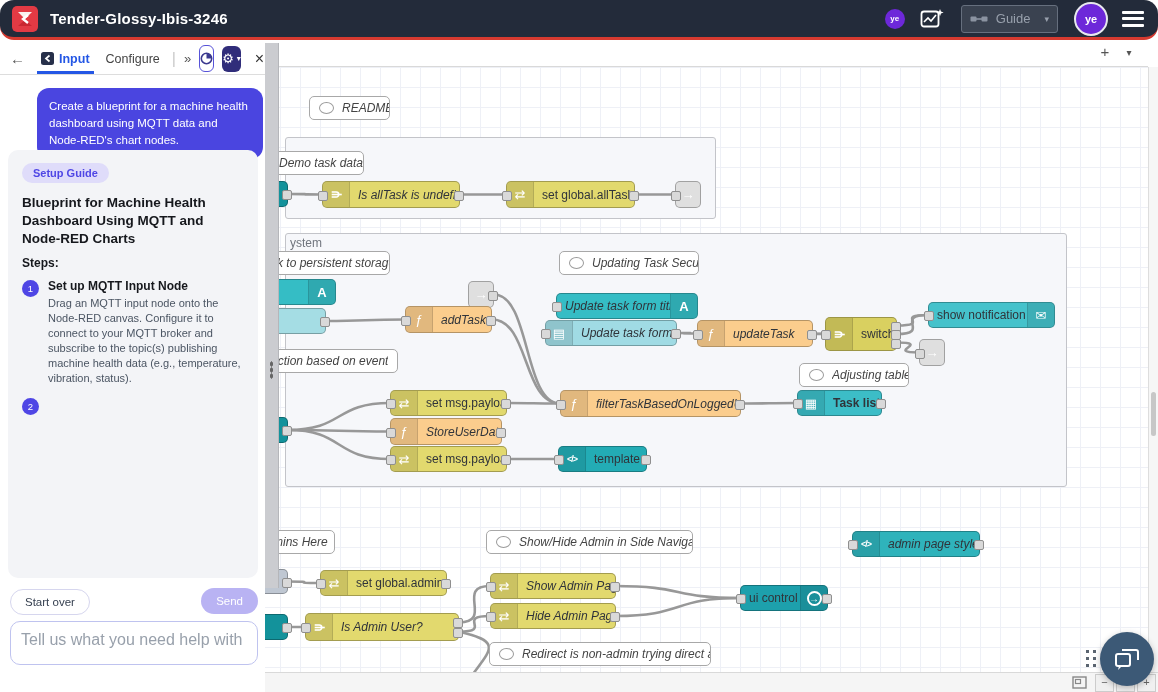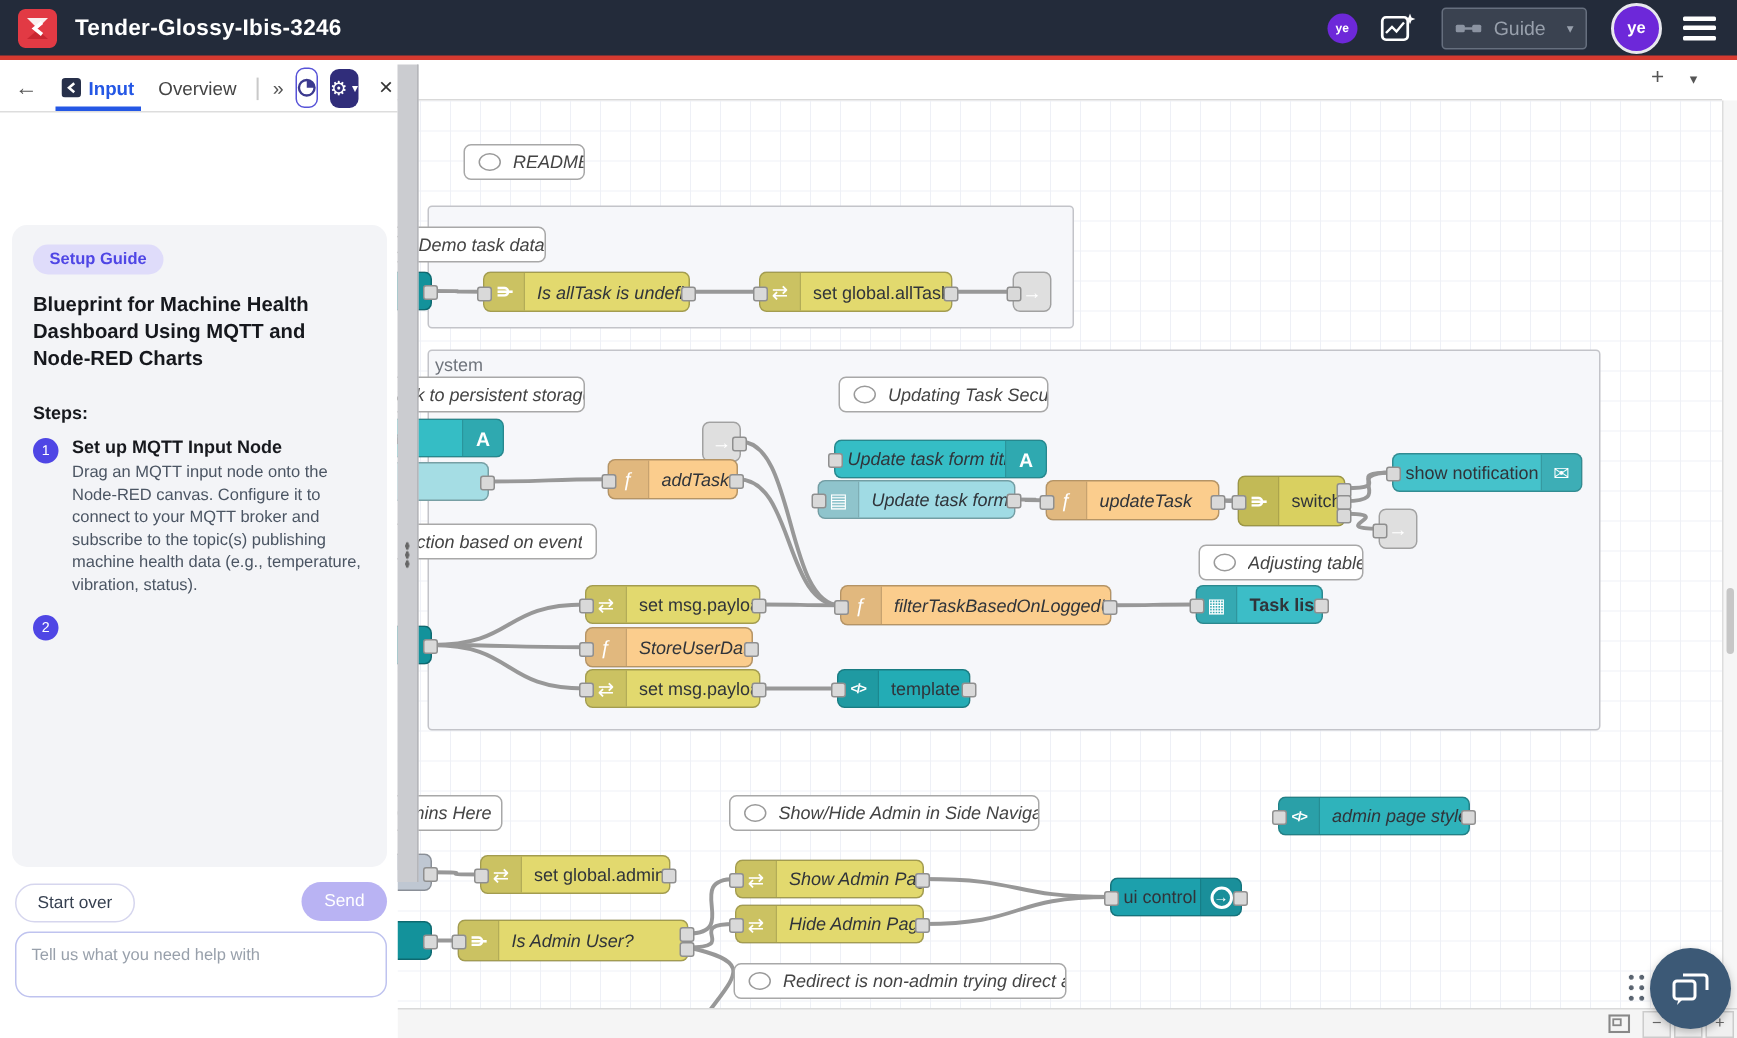--- a/index.html
+++ b/index.html
@@ -1,19 +1,19 @@
 <!DOCTYPE html>
 <html><head>
 <meta charset="utf-8">
 <style>
   html,body{margin:0;padding:0;width:1158px;height:692px;overflow:hidden;
     font-family:"Liberation Sans",sans-serif;background:#fff;position:relative;}
   
   #topbar{position:absolute;left:0;top:0;width:1158px;height:40px;background:#232b3a;
-    border-bottom:3px solid #d63a30;display:flex;align-items:center;z-index:100;box-sizing:border-box;}
+    border-bottom:3px solid #d63a30;display:flex;align-items:center;z-index:100;box-sizing:border-box;border-radius:14px;}
   .logo-box{width:26px;height:26px;margin-left:12px;border-radius:4px;flex:0 0 auto;}
   #topbar .title{color:#fff;font-weight:bold;font-size:15px;margin-left:12px;letter-spacing:.2px;}
   #topbar .spacer{flex:1;}
   .avatar{border-radius:50%;background:#6d28d9;color:#fff;display:flex;align-items:center;justify-content:center;font-weight:bold;}
   .avatar.small{width:20px;height:20px;font-size:8px;margin-right:14px;}
   .avatar.big{width:30px;height:30px;font-size:11px;border:2px solid #e8e8ee;margin:0 14px 0 16px;}
   .hdr-iconbtn{width:26px;height:26px;margin-right:16px;display:flex;align-items:center;justify-content:center;}
   .deploy-btn{height:26px;background:#3a4250;border:1px solid #666f7e;border-radius:3px;display:flex;align-items:center;
     padding:0 8px;color:#98a0ac;font-size:13px;gap:8px;}
   .deploy-btn .caret{font-size:9px;margin-left:6px;}
@@ -71,35 +71,35 @@
   #panelhead .more{color:#555;font-size:13px;}
   .pie-btn{width:27px;height:25px;border:1.6px solid #5753d8;border-radius:6px;display:flex;align-items:center;justify-content:center;}
   .gear-btn{width:43px;height:26px;background:#302d7a;border-radius:6px;color:#fff;display:flex;align-items:center;justify-content:center;font-size:13px;gap:3px;}
   .gear-btn .caret{font-size:8px;}
   #panelhead .close{margin-left:auto;color:#333;font-size:16px;padding:0 6px;}
   #userbubble{position:absolute;left:37px;top:45px;width:226px;background:#4a45e0;color:#fff;border-radius:12px;
     padding:10px 12px;font-size:11.5px;line-height:17px;box-sizing:border-box;}
   #guidecard{position:absolute;left:8px;top:107px;width:250px;height:428px;background:#f3f4f7;border-radius:10px;
     overflow:hidden;box-sizing:border-box;padding:13px 14px;}
   .badge{display:inline-block;background:#dfdcfa;color:#4f46e5;font-size:11px;font-weight:bold;padding:4px 11px;border-radius:999px;}
-  #guidecard h2{font-size:13.5px;line-height:18px;color:#16181d;margin:11px 0 20px 0;}
+  #guidecard h2{font-size:13.5px;line-height:18px;color:#16181d;margin:11px 0 8px 0;}
   #guidecard .intro{font-size:11.5px;line-height:17px;color:#374151;margin:0 0 10px 0;}
   #guidecard .stepslbl{font-size:12px;font-weight:bold;color:#16181d;margin:0 0 9px 0;}
   .step{display:flex;gap:9px;margin-bottom:11px;}
   .stepnum{flex:0 0 auto;width:17px;height:17px;border-radius:50%;background:#4f46e5;color:#fff;font-size:9.5px;
     display:flex;align-items:center;justify-content:center;margin-top:1px;}
   .step h3{font-size:12px;color:#16181d;margin:0 0 3px 0;}
   .step p{font-size:11px;line-height:15px;color:#4b5563;margin:0;}
   #panelfoot{position:absolute;left:0;bottom:0;width:265px;height:112px;background:#fff;}
   .startover{position:absolute;left:10px;top:9px;border:1px solid #d6d6ee;border-radius:999px;background:#fff;
     font-size:11.5px;color:#374151;padding:6px 14px;}
   .sendbtn{position:absolute;right:7px;top:8px;border:none;border-radius:999px;background:#b9b3f3;color:#fff;
     font-size:11.5px;padding:7px 15px;}
   .askbox{position:absolute;left:10px;top:41px;width:248px;height:44px;border:1px solid #bfc3ef;border-radius:10px;
-    box-sizing:border-box;font-family:"Liberation Sans",sans-serif;font-size:11px;color:#333;padding:9px 10px;resize:none;outline:none;}
+    box-sizing:border-box;font-family:"Liberation Sans",sans-serif;font-size:16px;color:#333;padding:9px 10px;resize:none;outline:none;}
   .askbox::placeholder{color:#98a0ab;}
 </style>
 </head>
 <body>
 
 <div id="canvas">
   <div id="grid"></div>
   <div id="flowtabbar">
     <div class="tab-ctl" style="right:32px;">+</div>
     <div class="tab-ctl" style="right:8px;font-size:10px;top:7px;">▾</div>
@@ -441,37 +441,38 @@
   <div id="panelhead">
     <span class="back">←</span>
     <span class="ptab active">
       <svg width="13" height="13" viewBox="0 0 26 26">
         <rect width="26" height="26" rx="5" fill="#27304a"></rect>
         <path d="M17 7 l-7 6 7 6" stroke="#fff" stroke-width="3.4" fill="none"></path>
       </svg>
       <span>Input</span>
     </span>
     <span class="ptab">
-      <span>Overview</span>
+      <span>Configure</span>
     </span>
     <span class="ptab-sep">|</span>
     <span class="more">»</span>
     <span class="pie-btn">
       <svg width="13" height="13" viewBox="0 0 14 14">
         <circle cx="7" cy="7" r="5.6" fill="none" stroke="#3c3a8f" stroke-width="1.7"></circle>
         <path d="M7 7 V1.4 A5.6 5.6 0 0 1 12.6 7 Z" fill="#3c3a8f"></path>
       </svg>
     </span>
     <span class="gear-btn">
       <span>⚙</span>
       <span class="caret">▾</span>
     </span>
     <span class="close">×</span>
   </div>
 
+  <div id="userbubble">Create a blueprint for a machine health dashboard using MQTT data and Node-RED's chart nodes.</div>
 
   <div id="guidecard">
     <span class="badge">Setup Guide</span>
     <h2>Blueprint for Machine Health Dashboard Using MQTT and Node-RED Charts</h2>
     <p class="stepslbl">Steps:</p>
 
     <div class="step">
       <span class="stepnum">1</span>
       <div>
           <h3>Set up MQTT Input Node</h3>

